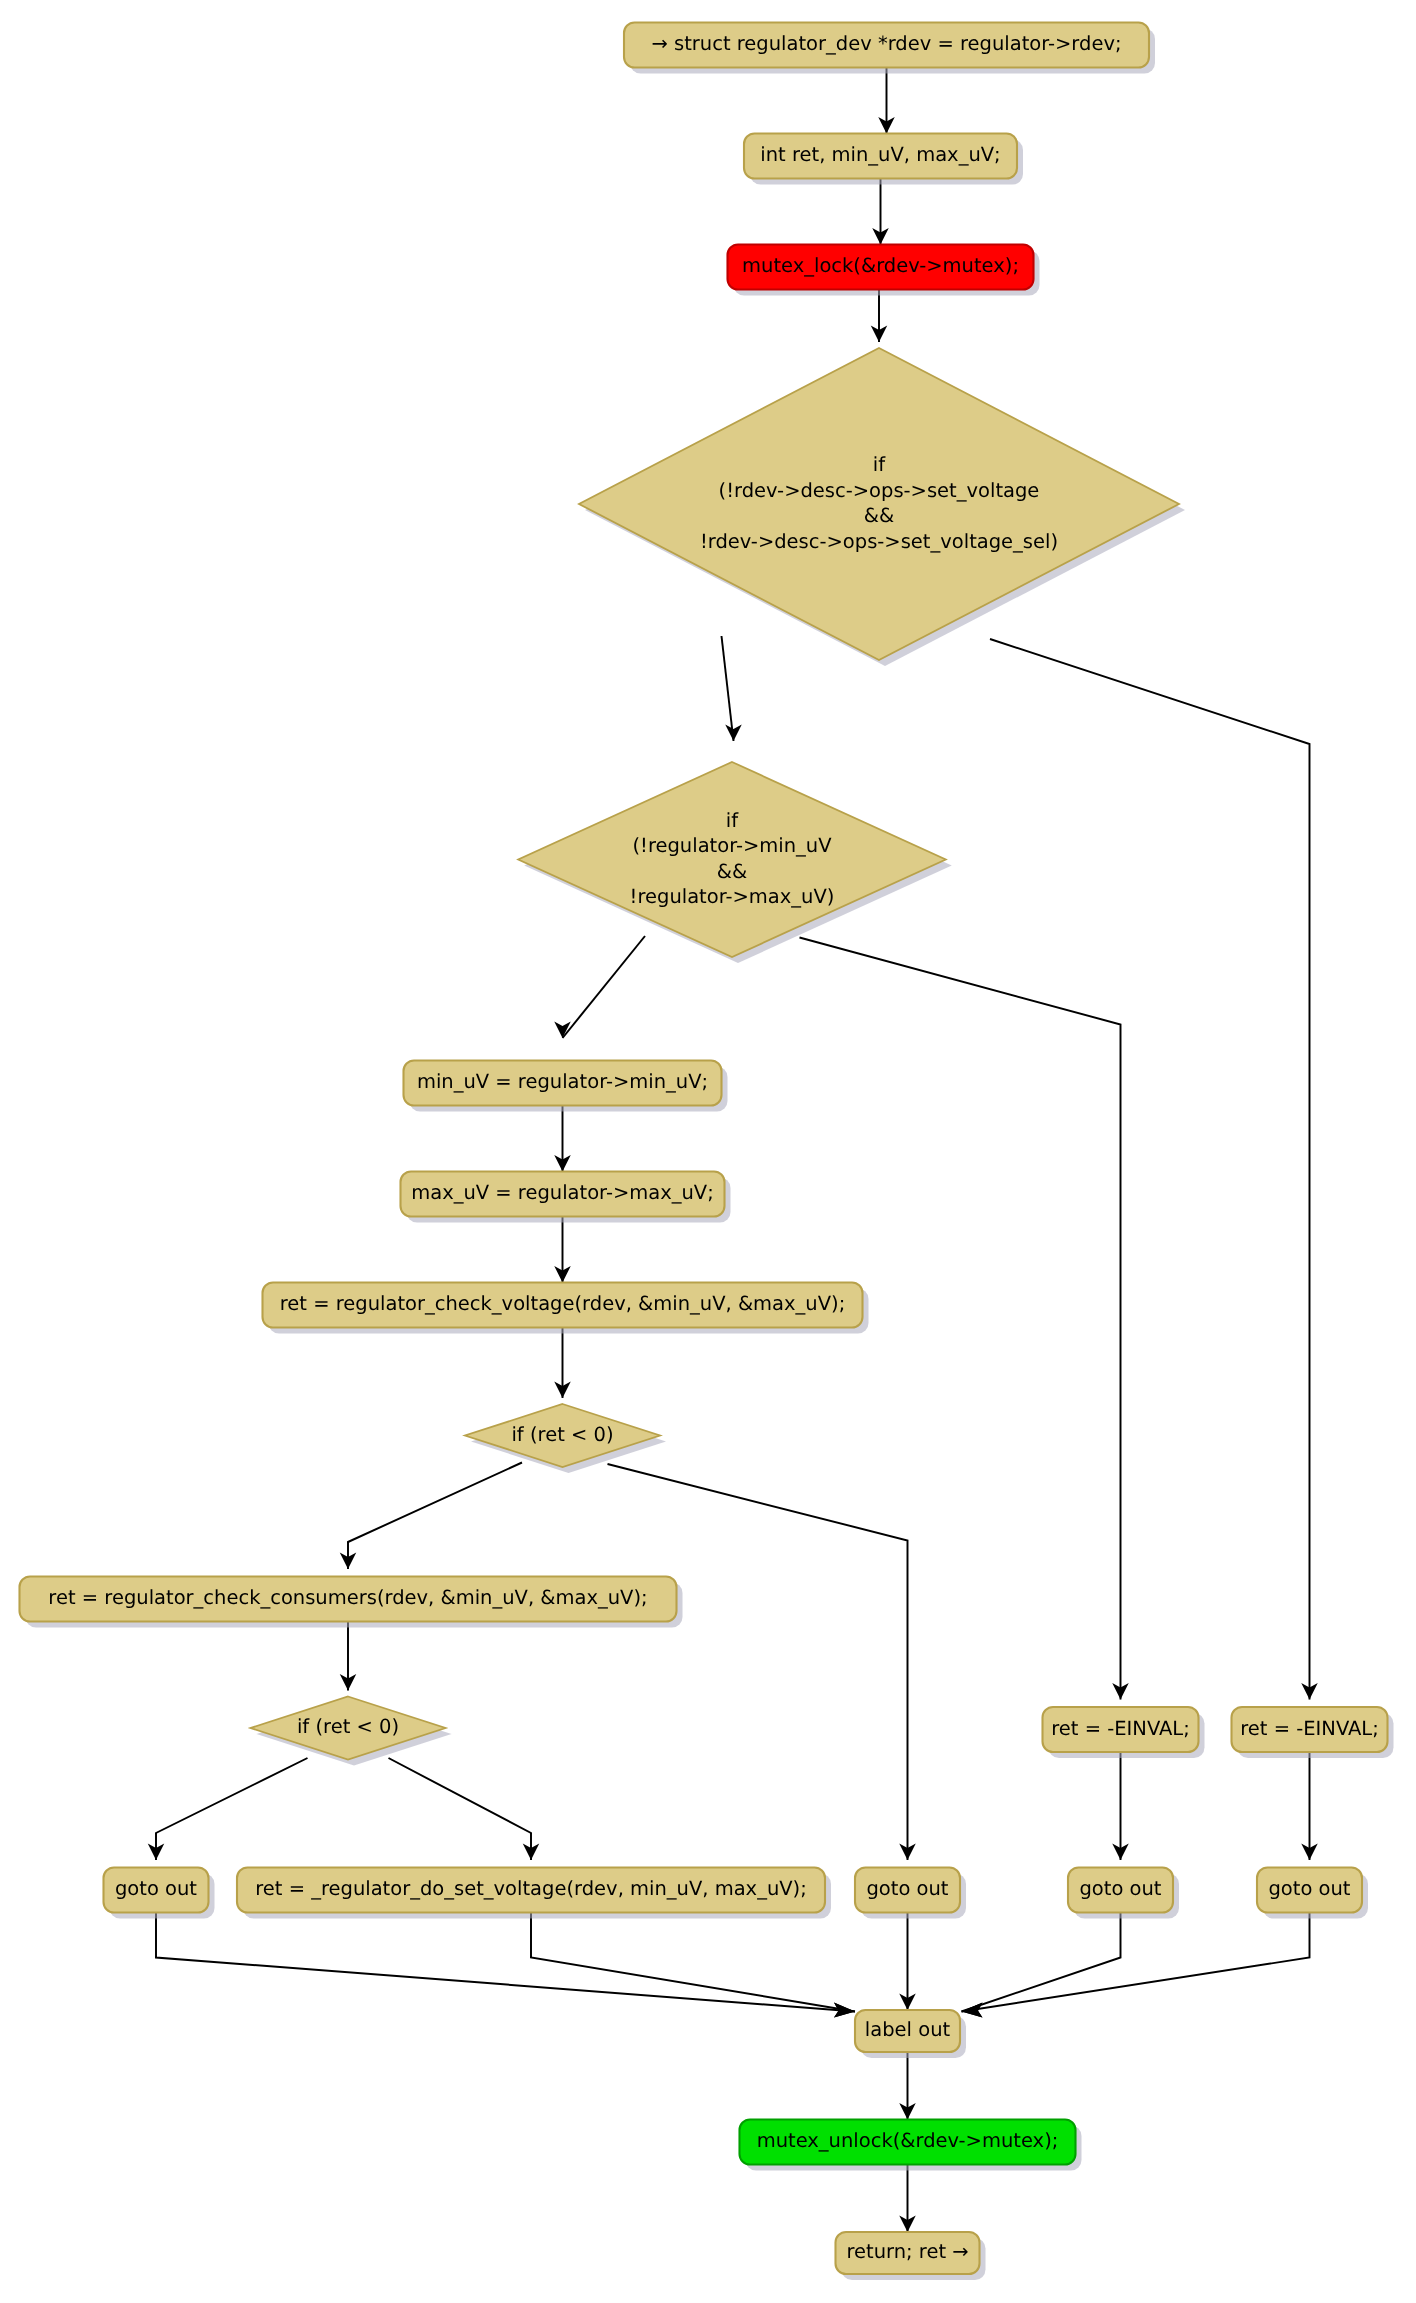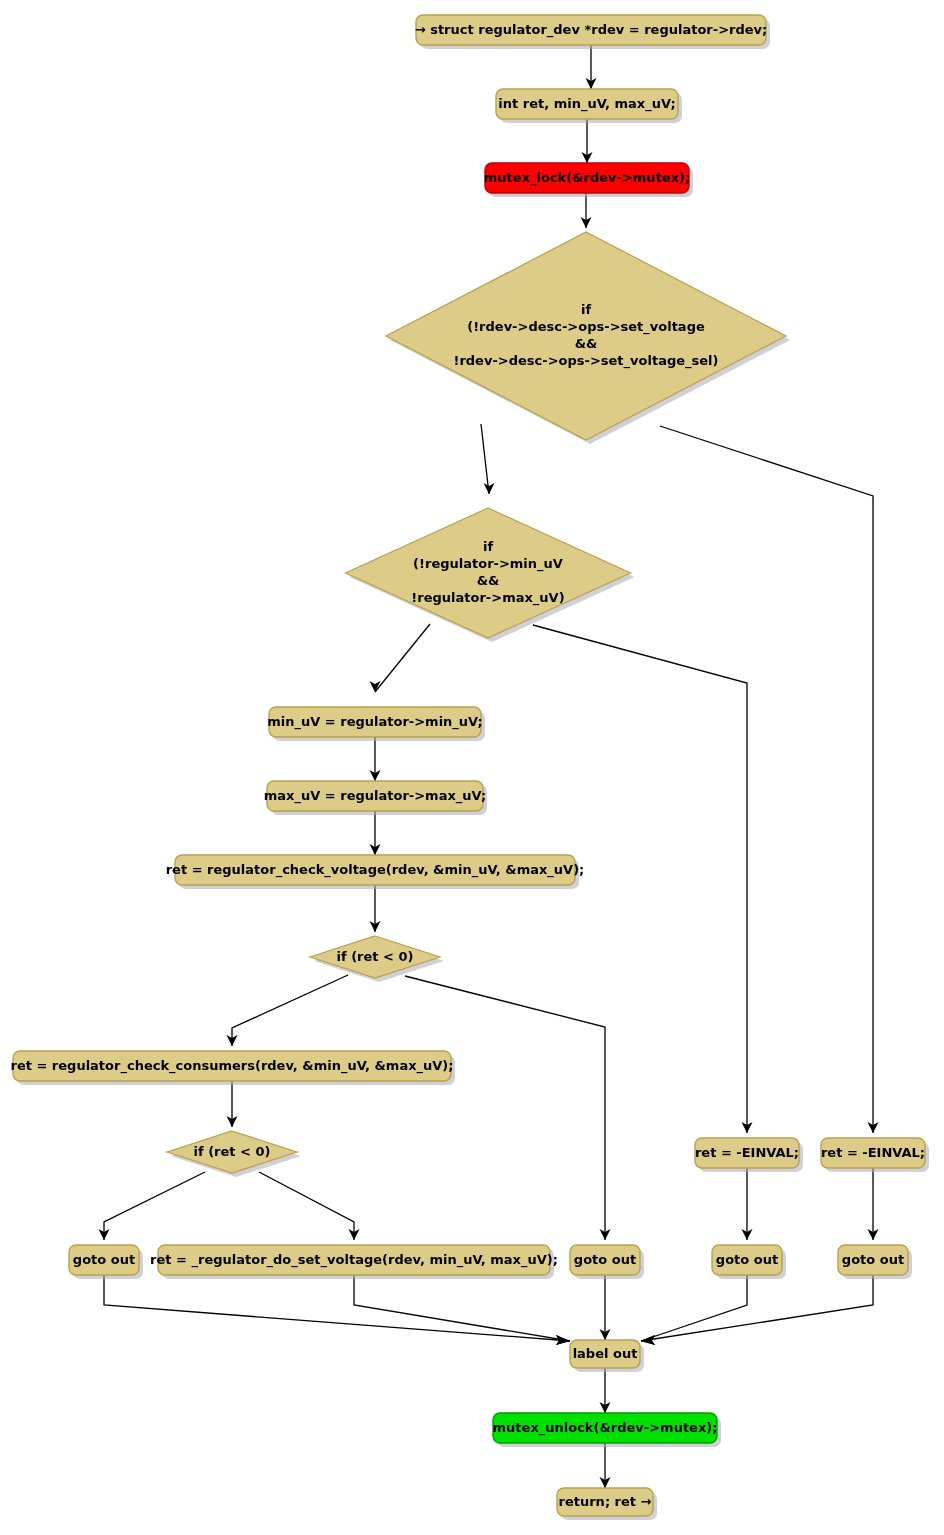--- a/index.html
+++ b/index.html
@@ -10,21 +10,20 @@
   body {
     width: 944px;
     height: 1535px;
     font-family: "DejaVu Sans", sans-serif;
   }
   #flow-root {
     position: relative;
     width: 944px;
     height: 1535px;
     overflow: hidden;
-    font-weight: bold;
   }
   svg#flow-svg {
     display: block;
     width: 944px;
     height: 1535px;
   }
   .node-text {
     font-family: "DejaVu Sans", sans-serif;
     font-size: 13px;
     fill: #000000;

